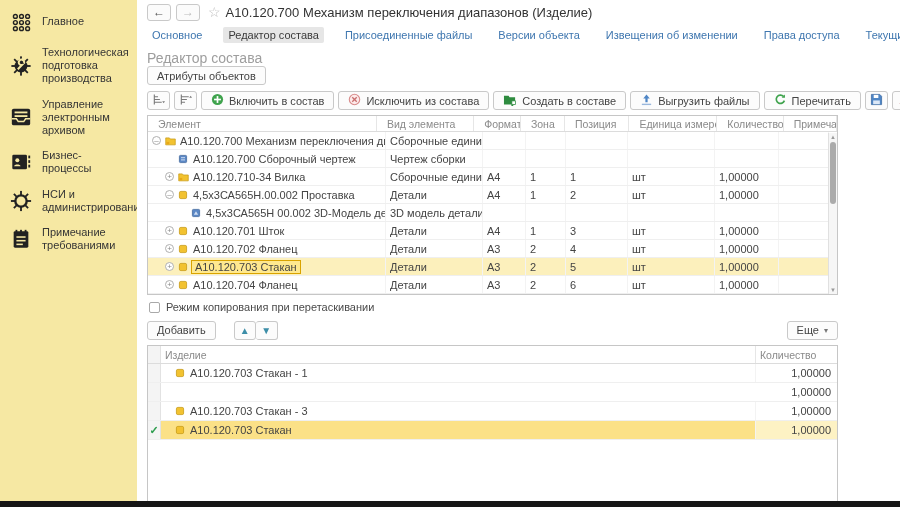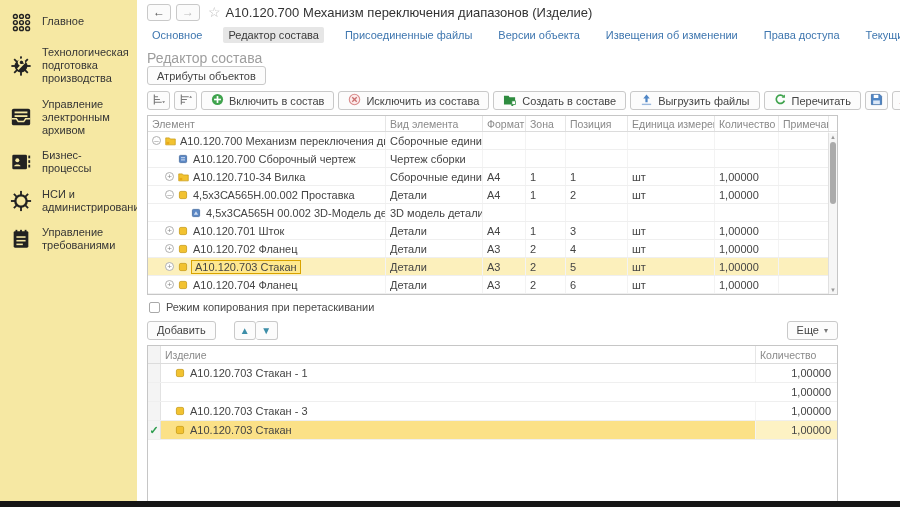--- a/index.html
+++ b/index.html
@@ -38,21 +38,21 @@
          font-size:11px; padding:0 9px; display:inline-flex; align-items:center; gap:5px; cursor:pointer;
          font-family:"Liberation Sans", sans-serif; white-space:nowrap; }
   .btn .arr { font-size:8px; color:#777; }
   .btn.icon-btn { padding:0 4px; }
 
   .toolbar-line { display:flex; align-items:center; height:23px; margin-bottom:3px; width:691px; gap:4px; }
 
   
   .mtable { width:691px; border:1px solid #c6c6c6; position:relative; background:#fff; margin-bottom:5px; }
   .mt-header { display:flex; height:16px; border-bottom:1px solid #dcdcdc; }
-  .mt-header .hc { color:#8a8a8a; padding:2px 4px; border-right:1px solid #e6e6e6; overflow:hidden; white-space:nowrap; font-size:10.5px; }
+  .mt-header .hc { color:#8a8a8a; padding:2px 4px; border-right:1px solid #e6e6e6; overflow:hidden; white-space:nowrap; font-size:10.5px;margin-left:6px; }
   .mt-row { display:flex; height:18px; border-bottom:1px solid #efefef; cursor:pointer; }
   .mt-row .c { padding:2px 4px; border-right:1px solid #f3f3f3; overflow:hidden; white-space:nowrap; display:flex; align-items:center; }
   .mt-row.selected { background:#fcf0bc; }
   .exp { width:9px; height:9px; border:1px solid #b0b0b0; border-radius:50%; color:#8a8a8a; font-size:8px;
          line-height:7px; text-align:center; margin-right:4px; flex:none; background:#fff; cursor:pointer; }
   .tree-icon { width:11px; height:10px; margin-right:4px; flex:none; display:flex; align-items:center; }
   .cellbox { border:1px solid #d9a300; background:#ffe98f; padding:0 3px; margin-left:-2px; }
   .vscroll { position:absolute; top:17px; right:0; bottom:0; width:9px; background:#f6f6f6; border-left:1px solid #e0e0e0; cursor:pointer; }
   .vscroll .thumb { position:absolute; left:1px; right:1px; top:9px; height:62px; background:#ababab; border-radius:3px; }
   .vscroll .sar { position:absolute; left:0; right:0; text-align:center; font-size:6px; color:#9a9a9a; line-height:8px; }
@@ -167,21 +167,21 @@
           <svg width="22" height="22" viewBox="0 0 24 24">
             <rect x="4" y="3.5" width="16" height="18" rx="1.5" fill="#222"></rect>
             <rect x="6" y="2" width="2" height="3.5" fill="#222"></rect>
             <rect x="11" y="2" width="2" height="3.5" fill="#222"></rect>
             <rect x="16" y="2" width="2" height="3.5" fill="#222"></rect>
             <rect x="7" y="9" width="10" height="1.7" fill="#f6e8a3"></rect>
             <rect x="7" y="13" width="10" height="1.7" fill="#f6e8a3"></rect>
             <rect x="7" y="17" width="7" height="1.7" fill="#f6e8a3"></rect>
           </svg>
         </span>
-        <span class="sb-label">Управление требованиями</span>
+        <span class="sb-label">Примечание требованиями</span>
       </div>
     </aside>
 
   <main class="content">
     <header class="titlebar">
       <button class="nav-btn">
           <span>←</span>
         </button>
       <button class="nav-btn disabled">
           <span>→</span>

